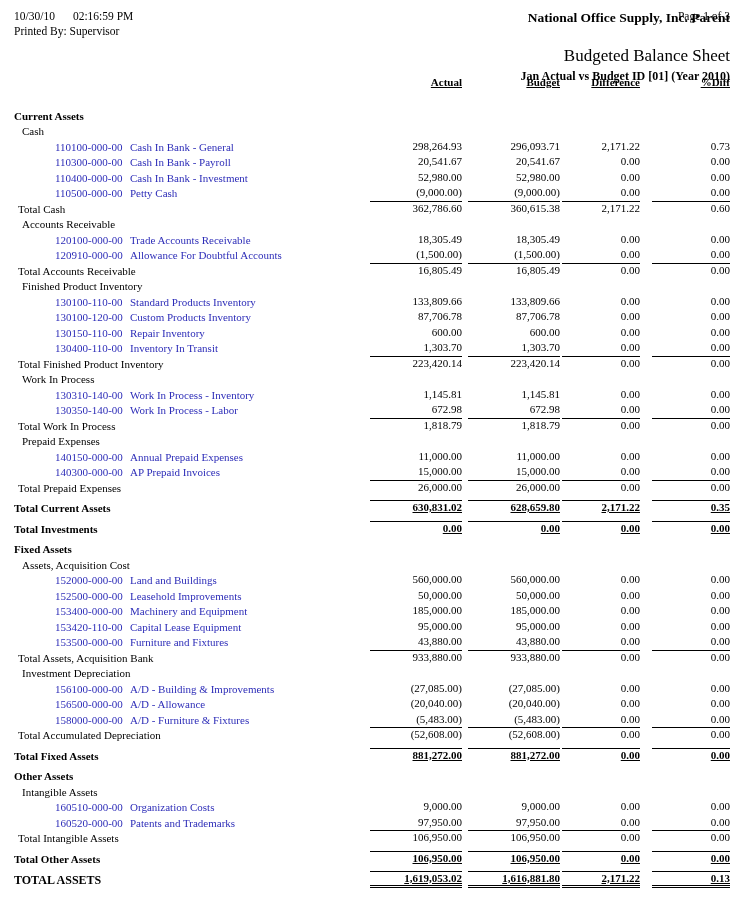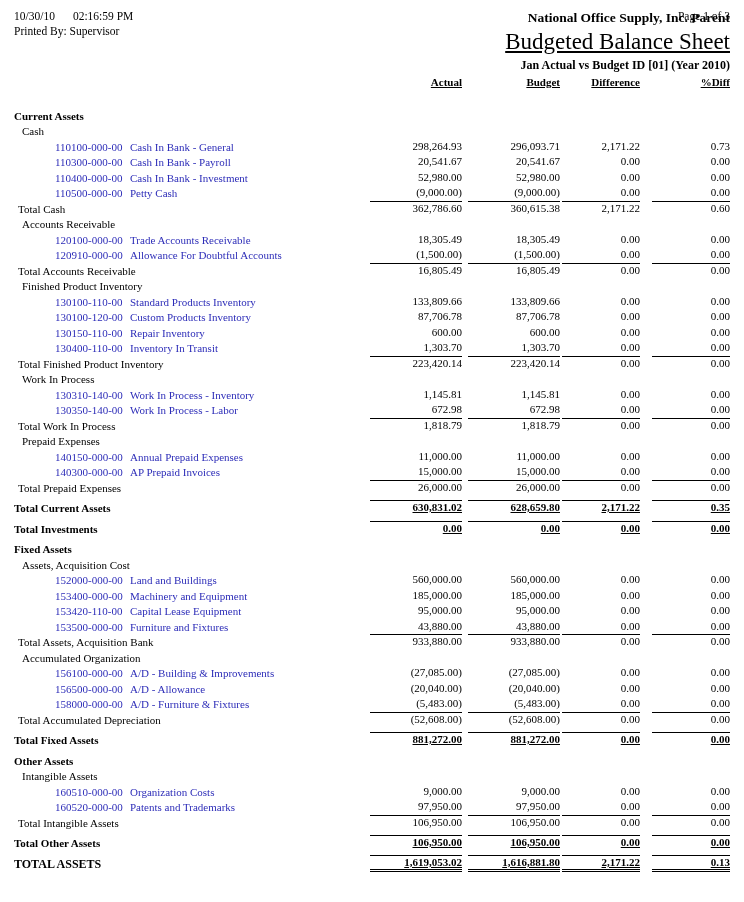--- a/index.html
+++ b/index.html
@@ -11,21 +11,21 @@
   }
   .page { padding: 8px 14px 0 14px; }
 
   .report-header { position: relative; height: 66px; }
   .hdr-left { position: absolute; left: 0; top: 2px; font-size: 11.5px; }
   .hdr-left .time { margin-left: 18px; }
   .printed-by { margin-top: 3px; }
   .hdr-right { position: absolute; right: 0; top: 2px; font-size: 11.5px; }
   .hdr-center { text-align: right; }
   .company { font-weight: bold; font-size: 13.5px; padding-top: 2px; }
-  .title { font-size: 23px; margin-top: 3px; text-decoration: underline; }
+  .title { font-size: 17px; margin-top: 20px; }
   .subtitle { font-weight: bold; font-size: 12px; margin-top: 3px; }
 
   table.report { border-collapse: collapse; table-layout: fixed; width: 716px; margin-top: 2px; }
   col.c-label  { width: 316px; }
   col.c-actual { width: 132px; }
   col.c-budget { width: 98px; }
   col.c-diff   { width: 80px; }
   col.c-pdiff  { width: 90px; }
 
   th { font-size: 11px; font-weight: bold; text-align: right; padding: 0 0 13px 0; vertical-align: bottom; }
@@ -273,20 +273,27 @@
           <td colspan="4"></td>
         </tr>
         <tr class="r-account">
           <td class="label-cell"><span class="acct-num">152000-000-00</span><span class="acct-desc">Land and Buildings</span></td>
           <td class="num-cell c0"><span class="num">560,000.00</span></td>
           <td class="num-cell c1"><span class="num">560,000.00</span></td>
           <td class="num-cell c2"><span class="num">0.00</span></td>
           <td class="num-cell c3"><span class="num">0.00</span></td>
         </tr>
         <tr class="r-account">
+          <td class="label-cell"><span class="acct-num">152500-000-00</span><span class="acct-desc">Leasehold Improvements</span></td>
+          <td class="num-cell c0"><span class="num">50,000.00</span></td>
+          <td class="num-cell c1"><span class="num">50,000.00</span></td>
+          <td class="num-cell c2"><span class="num">0.00</span></td>
+          <td class="num-cell c3"><span class="num">0.00</span></td>
+        </tr>
+        <tr class="r-account">
           <td class="label-cell"><span class="acct-num">153400-000-00</span><span class="acct-desc">Machinery and Equipment</span></td>
           <td class="num-cell c0"><span class="num">185,000.00</span></td>
           <td class="num-cell c1"><span class="num">185,000.00</span></td>
           <td class="num-cell c2"><span class="num">0.00</span></td>
           <td class="num-cell c3"><span class="num">0.00</span></td>
         </tr>
         <tr class="r-account">
           <td class="label-cell"><span class="acct-num">153420-110-00</span><span class="acct-desc">Capital Lease Equipment</span></td>
           <td class="num-cell c0"><span class="num">95,000.00</span></td>
           <td class="num-cell c1"><span class="num">95,000.00</span></td>
@@ -301,21 +308,21 @@
           <td class="num-cell c3"><span class="num">0.00</span></td>
         </tr>
         <tr class="r-total">
           <td class="label-cell">Total Assets, Acquisition Bank</td>
           <td class="num-cell c0"><span class="num">933,880.00</span></td>
           <td class="num-cell c1"><span class="num">933,880.00</span></td>
           <td class="num-cell c2"><span class="num">0.00</span></td>
           <td class="num-cell c3"><span class="num">0.00</span></td>
         </tr>
         <tr class="r-subsection">
-          <td class="label-cell">Accumulated Organization</td>
+          <td class="label-cell">Investment Depreciation</td>
           <td colspan="4"></td>
         </tr>
         <tr class="r-account">
           <td class="label-cell"><span class="acct-num">156100-000-00</span><span class="acct-desc">A/D - Building &amp; Improvements</span></td>
           <td class="num-cell c0"><span class="num">(27,085.00)</span></td>
           <td class="num-cell c1"><span class="num">(27,085.00)</span></td>
           <td class="num-cell c2"><span class="num">0.00</span></td>
           <td class="num-cell c3"><span class="num">0.00</span></td>
         </tr>
         <tr class="r-account">

